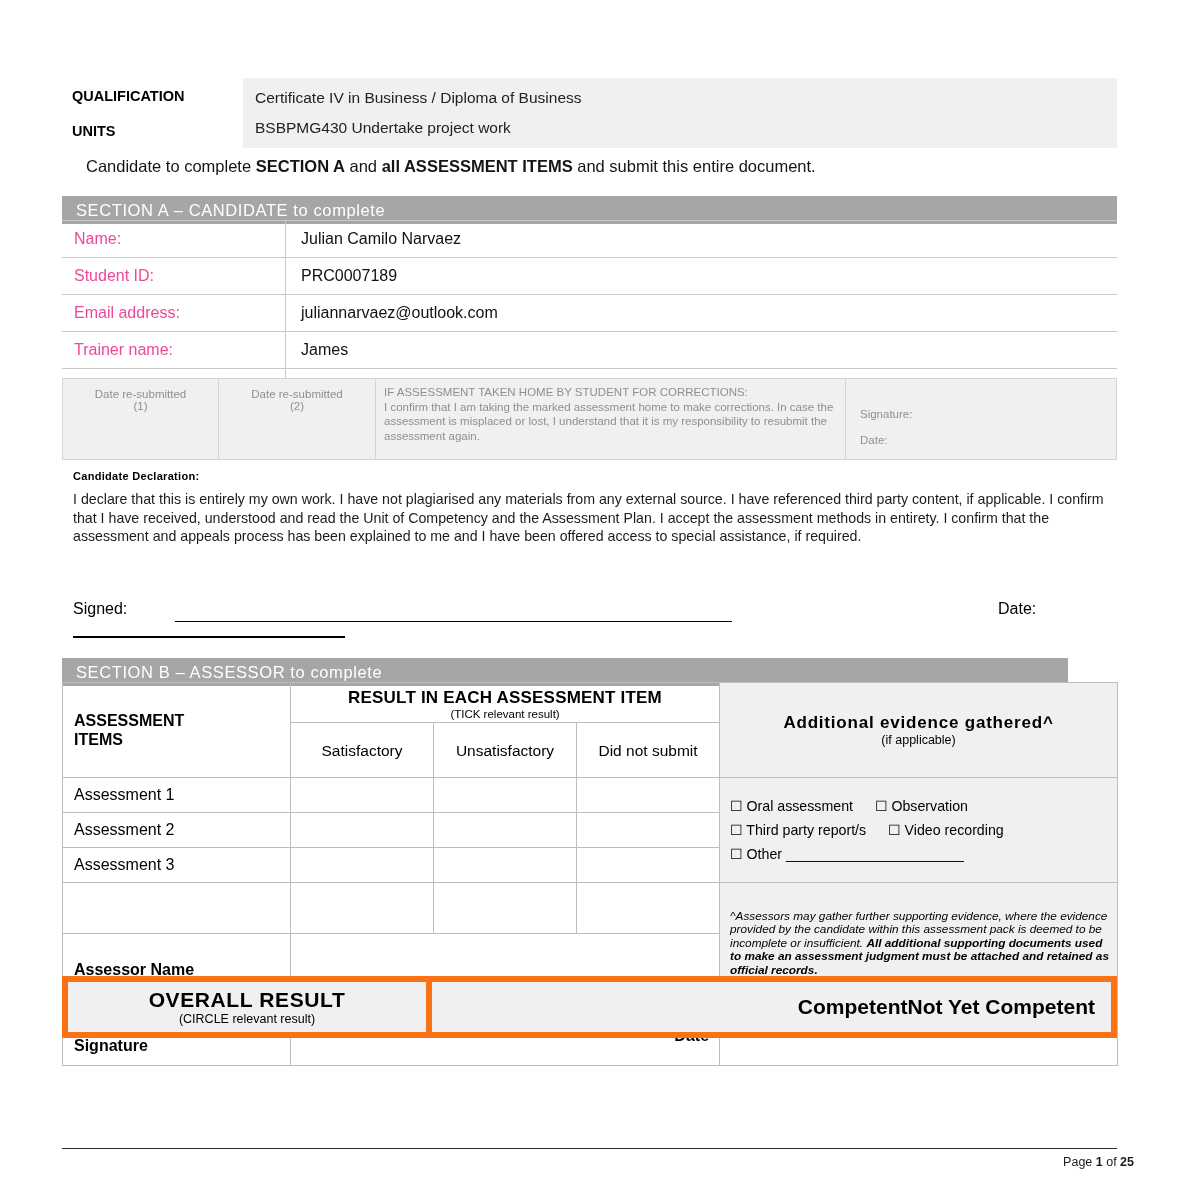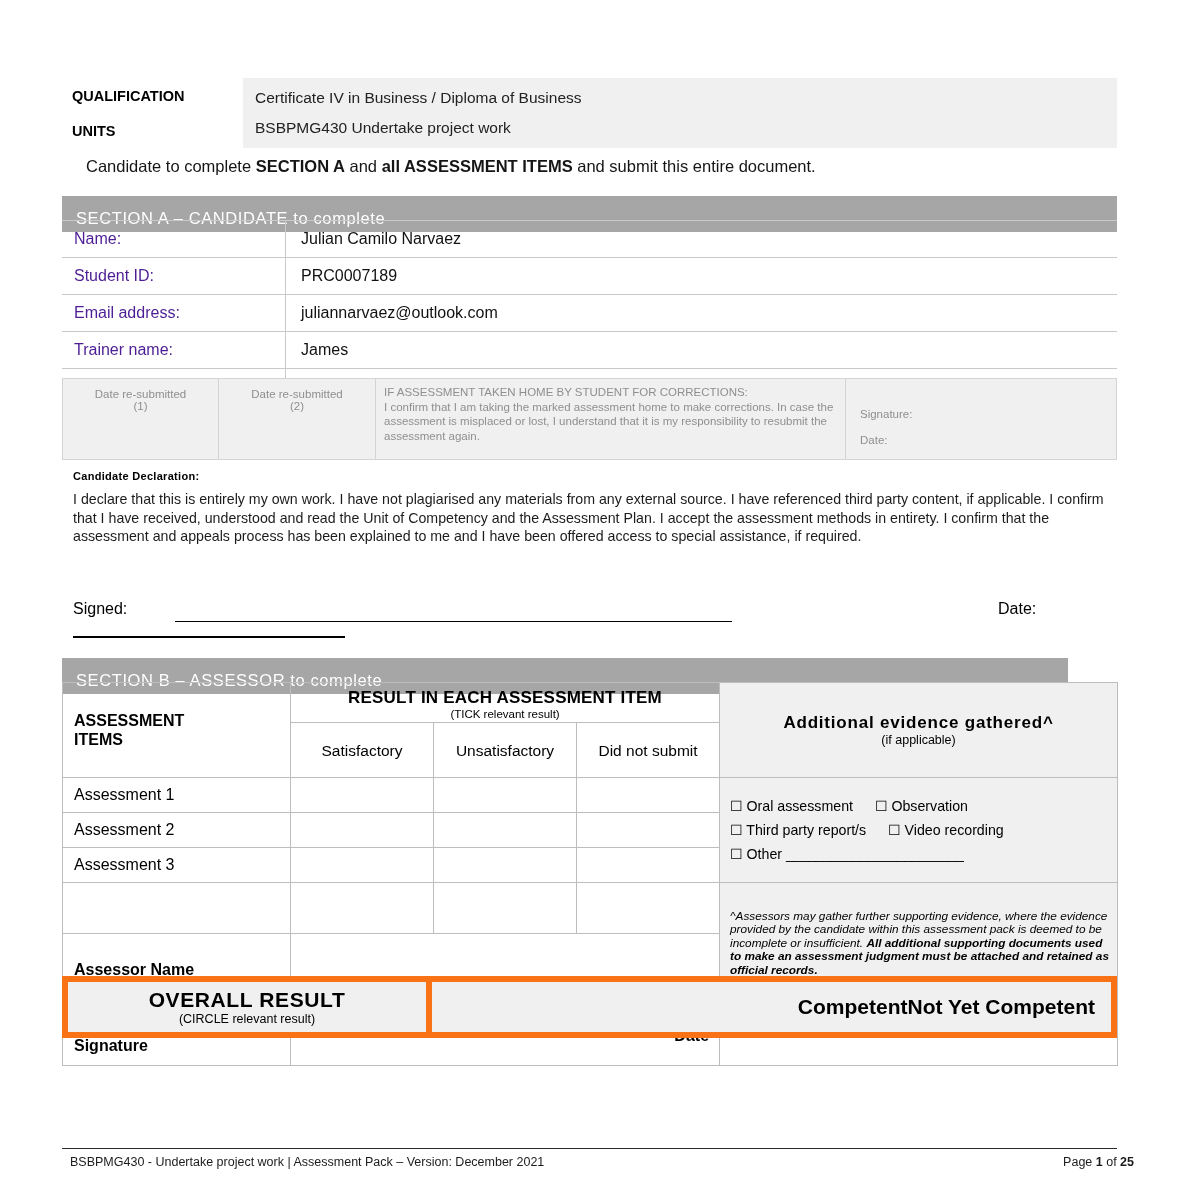--- a/index.html
+++ b/index.html
@@ -74,21 +74,21 @@
   .instruction b { font-weight: bold; text-align: center; }
 
   
   .section-band {
     position: absolute;
     background: #a6a6a6;
     color: #ffffff;
     font-size: 16.5px;
     font-weight: 500;
     letter-spacing: 0.6px;
-    padding: 13px 0 4px 14px;
+    padding: 5px 0 4px 14px;
     box-sizing: border-box;
   }
 
   
   .secA {
     position: absolute;
     left: 62px; top: 220px;
     width: 1055px;
     border-collapse: collapse;
     table-layout: fixed;
@@ -98,21 +98,21 @@
     border: 1px solid #c9c9c9;
     border-left: none;
     border-right: none;
     padding: 7px 0 7px 12px;
     vertical-align: middle;
     height: 22px;
   }
   .secA td.lbl {
     width: 211px;
     border-right: 1px solid #c9c9c9;
-    color: #4c1d95;
+    color: #ec4899;
   }
   .secA td.val { padding-left: 15px; color: #111; }
 
   
   .resub {
     position: absolute;
     left: 62px; top: 378px;
     width: 1055px;
     border-collapse: collapse;
     table-layout: fixed;
@@ -541,16 +541,15 @@
         <div class="row">
           <span>Competent</span>
           <span>Not Yet Competent</span>
         </div>
       </td>
     </tr>
   </tbody>
     </table>
 
   <div class="footer-rule"></div>
-  <div class="footer-left">BSBPMG430 - Undertake project work |  Assessment Pack – Version: December 2021</div>
   <div class="footer-right"><span>Page </span><b>1</b><span> of </span><b>25</b></div>
 
 </div>
 
 </body></html>

